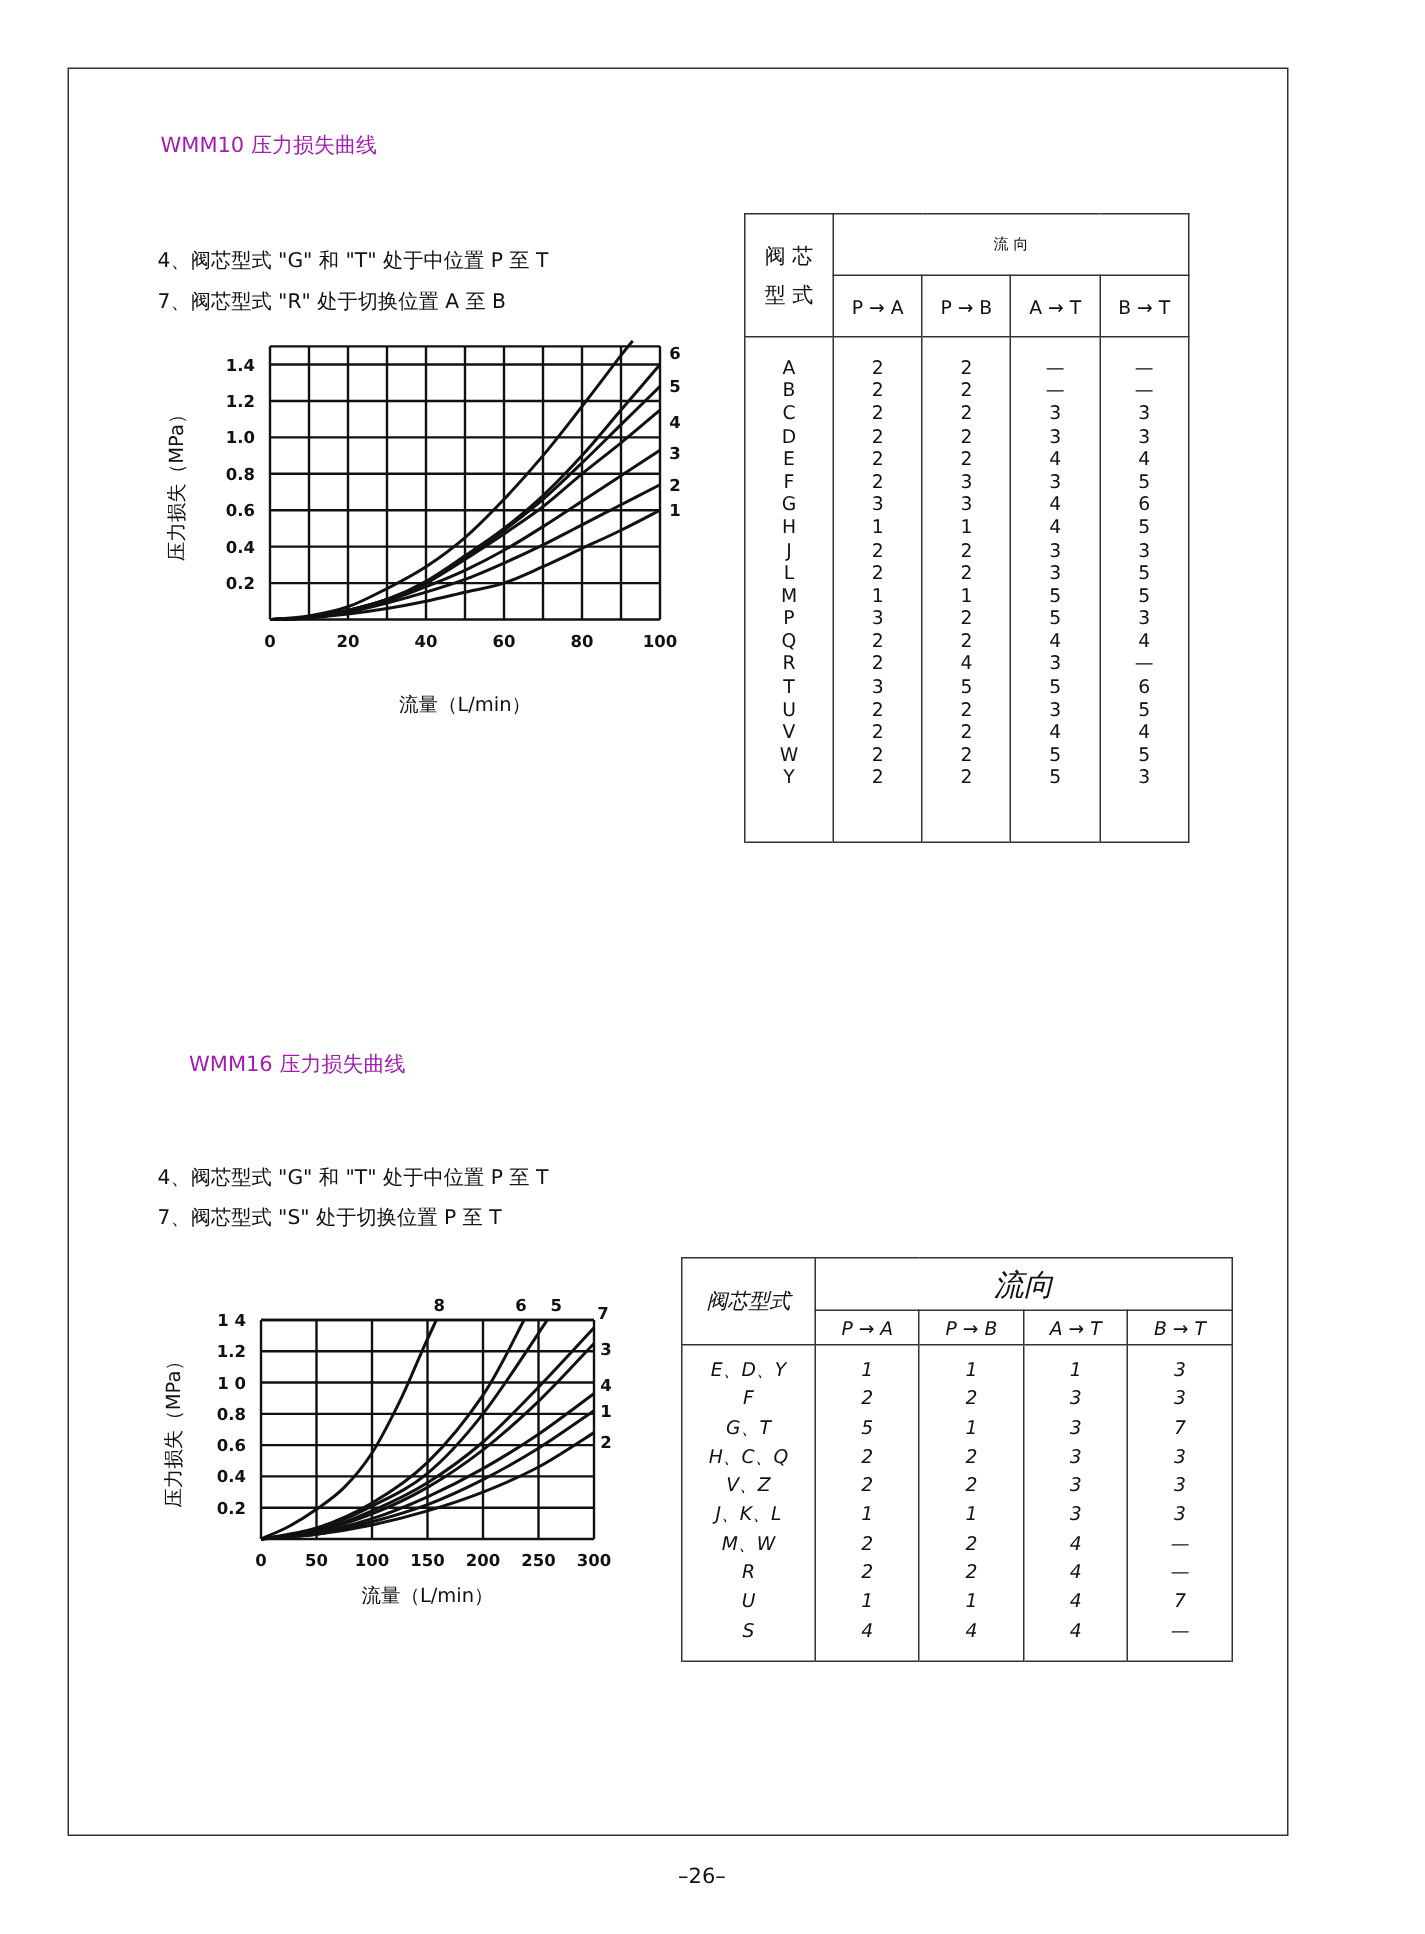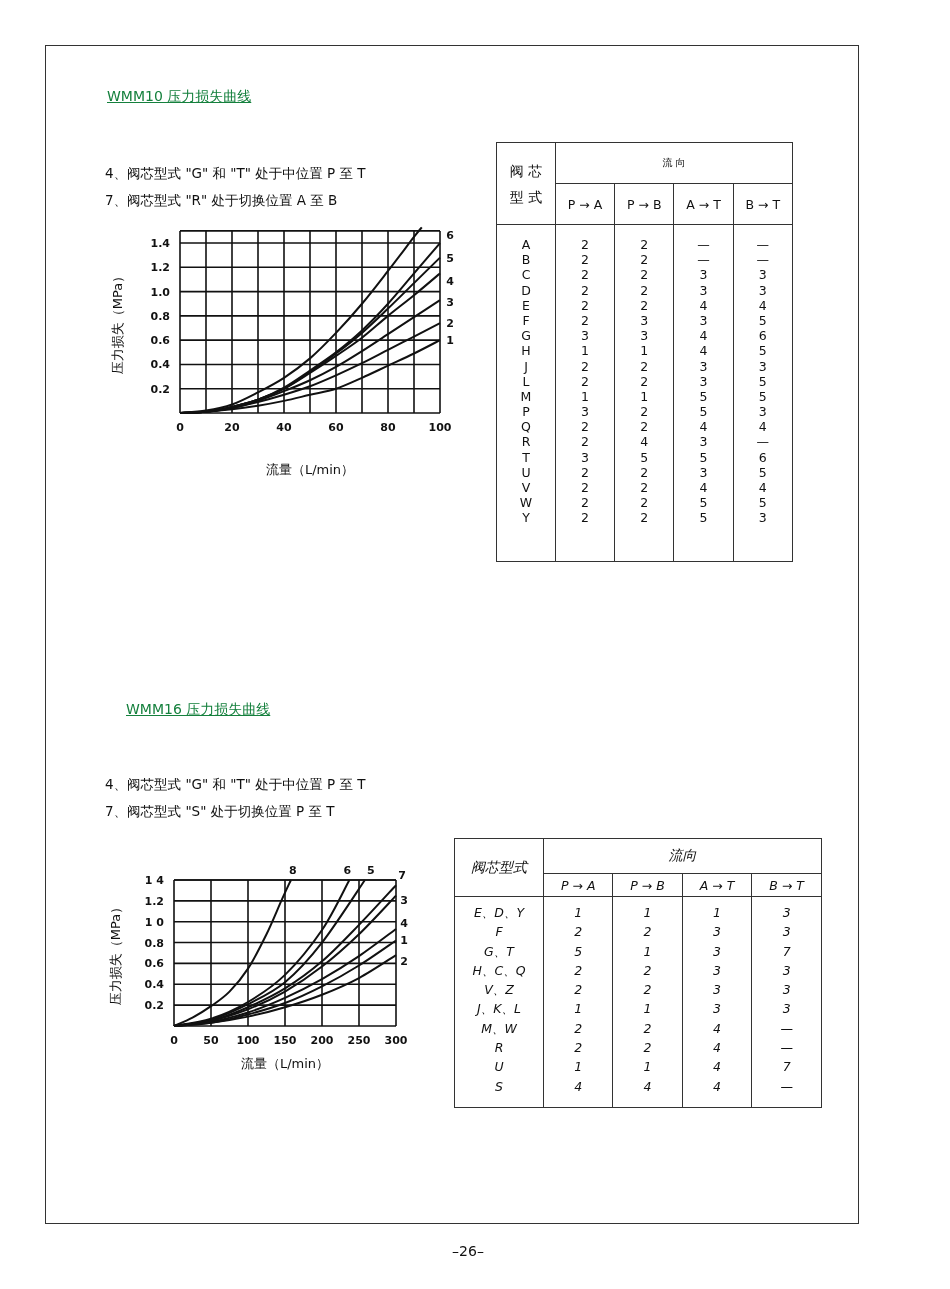--- a/index.html
+++ b/index.html
@@ -1,18 +1,18 @@
 <!DOCTYPE html>
 <html><head>
 <meta charset="utf-8">
 <style>
   html, body { margin:0; padding:0; background:#ffffff; }
   body { width:950px; height:1289px; position:relative; font-family:"DejaVu Sans", sans-serif; color:#111; overflow:hidden; }
   .frame { position:absolute; left:45px; top:45px; width:814px; height:1179px; border:1.5px solid #333; box-sizing:border-box; }
-  .title { position:absolute; font-size:14px; color:#15803d;text-decoration:underline; }
+  .title { position:absolute; font-size:14px; color:#a21caf; }
   .note { position:absolute; font-size:13.5px; color:#111; }
   svg text { font-family:"DejaVu Sans", sans-serif; }
   .tick { font-size:11px; font-weight:bold; fill:#111; }
   .clabel { font-size:11px; font-weight:bold; fill:#111; }
   .axtitle { font-size:13px; fill:#111; }
   table.spec { position:absolute; border-collapse:collapse; font-size:12.5px; color:#111; }
   table.spec td { border-left:1.2px solid #333; border-right:1.2px solid #333; text-align:center; padding:0; }
   table.spec tr.head td { border:1.2px solid #333; }
   table.spec { border:1.5px solid #333; }
   .pageno { position:absolute; left:0; width:936px; top:1243px; text-align:center; font-size:14px; }
@@ -261,21 +261,21 @@
     <path d="M74,166 C80.16666666666667,165.4785 98.66666666666667,164.7831666666667 111,162.871 C123.33333333333333,160.95883333333333 135.66666666666666,157.8298333333333 148,154.527 C160.33333333333334,151.22416666666666 172.66666666666666,147.7475 185,143.054 C197.33333333333334,138.3605 209.66666666666666,132.624 222,126.366 C234.33333333333334,120.108 246.66666666666666,113.15466666666667 259,105.506 C271.3333333333333,97.85733333333333 289.8333333333333,84.646 296,80.474" fill="none" stroke="#111" stroke-width="2"></path>
     <text x="304" y="84.474" text-anchor="middle" class="clabel">1</text>
     <path d="M74,166 C80.16666666666667,165.4785 98.66666666666667,164.43550000000002 111,162.871 C123.33333333333333,161.3065 135.66666666666666,159.22050000000002 148,156.613 C160.33333333333334,154.00549999999998 172.66666666666666,150.8765 185,147.226 C197.33333333333334,143.5755 209.66666666666666,139.57733333333334 222,134.71 C234.33333333333334,129.84266666666667 246.66666666666666,124.62766666666666 259,118.02199999999999 C271.3333333333333,111.41633333333333 289.8333333333333,98.90033333333332 296,95.076" fill="none" stroke="#111" stroke-width="2"></path>
     <text x="304" y="105.076" text-anchor="middle" class="clabel">2</text>
   </svg>
 
 <table class="spec" style="left:454px;top:838px;width:368px;height:270px;font-style:italic;">
   <tbody>
       <tr class="head" style="height:35px;">
     <td rowspan="2" style="width:88px;font-size:14px;">阀芯型式</td>
-    <td colspan="4" style="font-size:14px;">流向</td>
+    <td colspan="4" style="font-size:20px;">流向</td>
   </tr>
   <tr class="head" style="height:23px;">
     <td>P → A</td>
     <td>P → B</td>
     <td>A → T</td>
     <td>B → T</td>
   </tr>
   <tr style="vertical-align:top;">
     <td class="cell-stack2" id="t1c0" style="padding-top:6px;">
           <div>E、D、Y</div>

